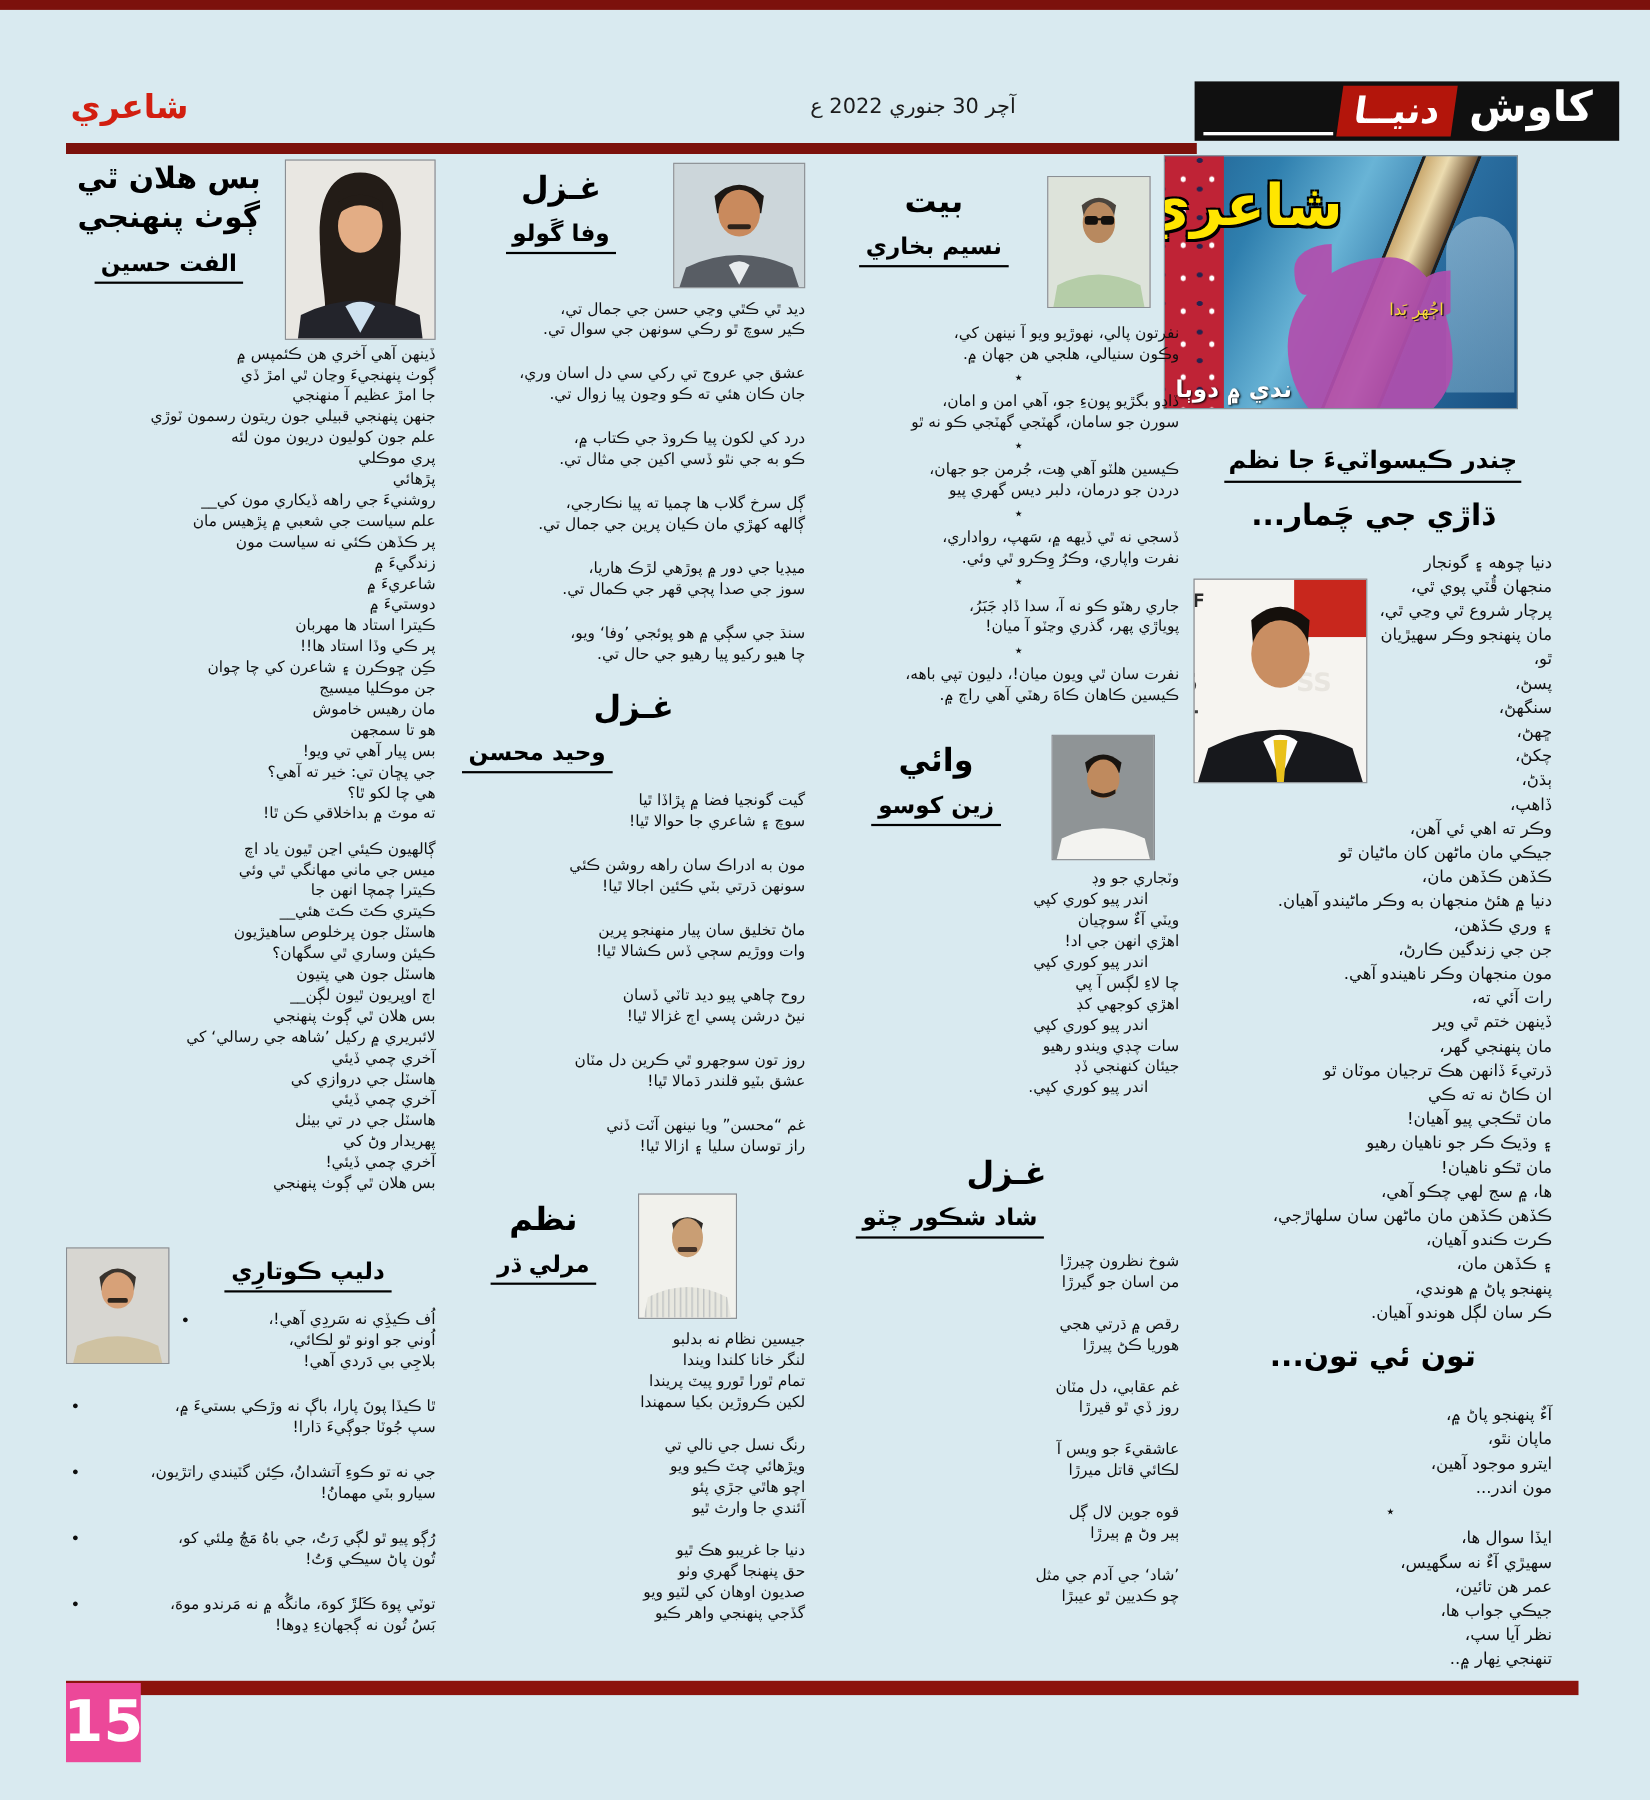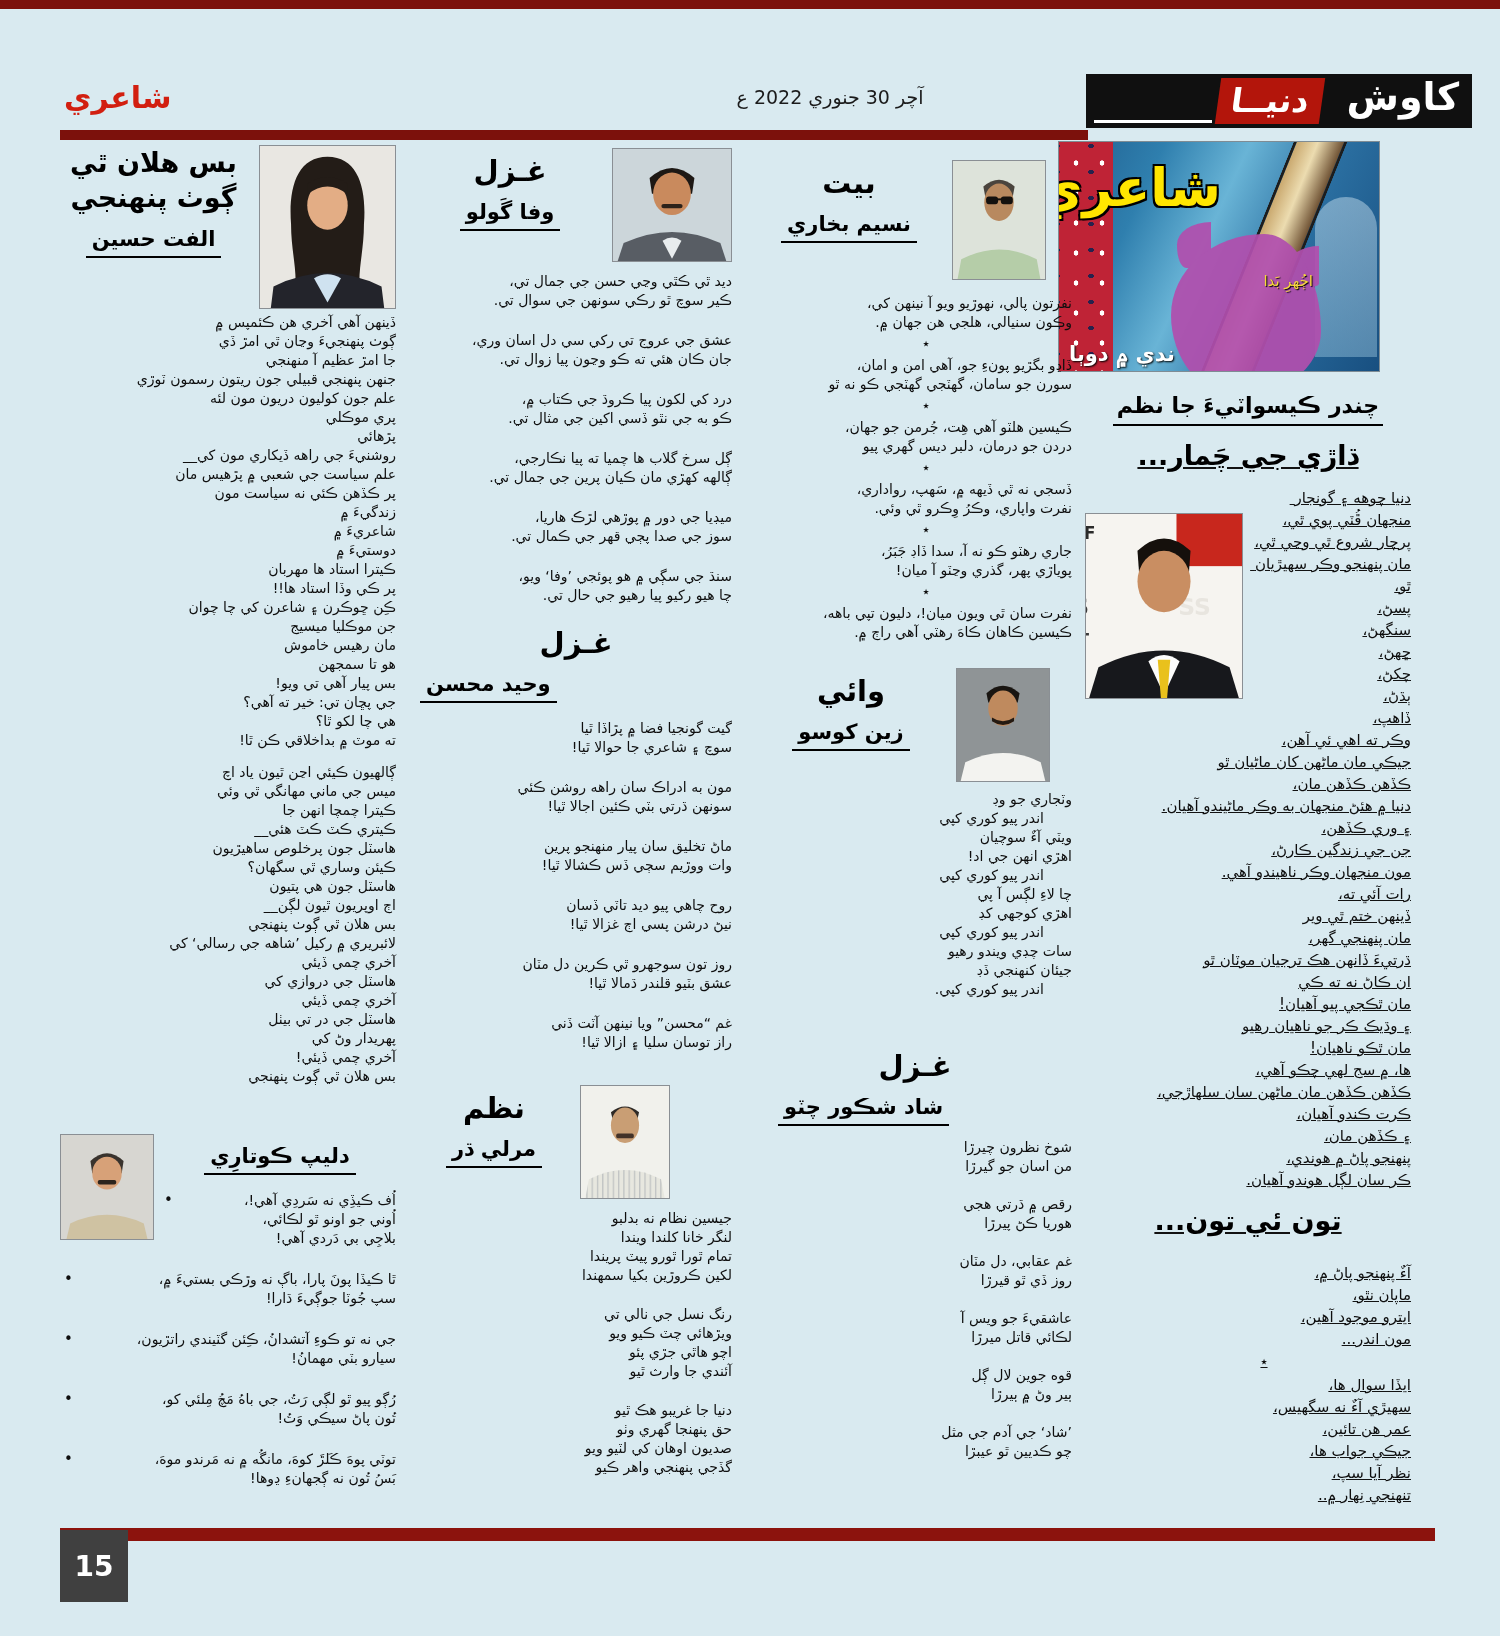--- a/index.html
+++ b/index.html
@@ -6,21 +6,21 @@
   .page { position:relative; width:1500px; height:1636px; background:#d9eaf0;
           font-family:"DejaVu Sans", sans-serif; color:#121212; direction:rtl; overflow:hidden; }
 
   .toprule { position:absolute; top:0; left:0; width:1500px; height:9px; background:#7c110c; }
 
   .label { position:absolute; left:64px; top:80px; color:#d21f10; font-size:30px; font-weight:bold; }
   .date  { position:absolute; left:690px; top:86px; width:280px; text-align:center; font-size:19px; color:#1b1b1b; }
   .topbar{ position:absolute; left:60px; top:130px; width:1028px; height:10px; background:#7c110c; }
 
   .masthead { position:absolute; left:1086px; top:74px; width:386px; height:54px; background:#101010; }
-  .mh-kawish { position:absolute; right:13px; top:1px; color:#fff; font-size:38px; font-weight:bold; }
+  .mh-kawish { position:absolute; right:24px; top:1px; color:#fff; font-size:38px; font-weight:bold; }
   .mh-dunya  { position:absolute; right:150px; top:4px; width:104px; height:46px; background:#b3150b;
                color:#fff; font-size:33px; font-weight:bold; text-align:center; line-height:46px;
                transform:skewX(-8deg); }
   .mh-underline { position:absolute; left:8px; bottom:5px; width:118px; height:3px; background:#fff; }
 
   
   .graphic { position:absolute; left:1058px; top:141px; width:320px; height:229px; overflow:hidden;
              border:1px solid #7f8c94;
              background:linear-gradient(115deg,#1f5e8f 0%,#2f7fae 25%,#69b4d6 45%,#2a6ea0 68%,#184f80 100%); }
   .g-strip { position:absolute; left:0; top:0; width:54px; height:100%; background-color:#bf2336;
@@ -39,21 +39,21 @@
   .g-title { position:absolute; right:158px; top:16px; color:#ffe600; font-size:52px; font-weight:bold;
              text-shadow:2px 2px 0 #000,-2px 2px 0 #000,2px -2px 0 #000,-2px -2px 0 #000; }
   .g-cap1 { position:absolute; right:66px; top:130px; color:#f7d83a; font-size:15px; text-shadow:1px 1px 1px #000; }
   .g-cap2 { position:absolute; left:10px; bottom:5px; color:#fff; font-size:21px; font-weight:bold;
             text-shadow:1px 1px 2px #000; }
 
   .col { position:absolute; }
   #col1 { left:60px;  top:145px; width:336px; }
   #col2 { left:420px; top:148px; width:312px; }
   #col3 { left:758px; top:160px; width:314px; }
-  #col4 { left:1085px; top:379px; width:326px;text-decoration:underline; }
+  #col4 { left:1085px; top:392px; width:326px; }
 
   .sec-head { display:flex; gap:12px; align-items:flex-start; }
   .head-text { flex:1; text-align:center; }
   .big-title { font-size:27px; font-weight:bold; line-height:1.3; color:#000; }
   .kicker { font-size:29px; font-weight:bold; color:#000; margin-top:6px; }
   .kicker.center { text-align:center; }
   .author { display:inline-block; font-size:21px; font-weight:bold; color:#000;
             border-bottom:2.5px solid #000; padding:2px 6px 5px; margin-top:10px;text-align:center; }
   .photo { flex:none; border:1px solid #8a8f94; background:#ccc; overflow:hidden; }
   .photo svg { display:block; width:100%; height:100%; }
@@ -91,22 +91,22 @@
   #col4 { text-align:center; }
   .kesvani-heading { display:inline-block; font-size:22px; font-weight:bold; color:#000;
                      border-bottom:2px solid #000; padding:0 4px 6px; margin-top:14px; }
   .poem-title { font-size:27px; font-weight:bold; color:#000; margin-top:14px; text-align:center; }
   .chander-poem { margin-top:16px; font-size:15px; line-height:22px; }
   .chander-poem .line { min-height:22px; }
   .chander-photo { float:left; width:156px; height:184px; margin:26px 8px 10px 0; }
   .tun-poem { margin-top:26px; padding-left:32px; }
 
   .bottombar { position:absolute; left:60px; top:1528px; width:1375px; height:13px; background:#8c130d; }
-  .pagenum { position:absolute; left:60px; top:1530px; width:68px; height:72px; background:#404040;
-             color:#fff; font-size:28px; font-weight:bold; display:flex; align-items:center;
+  .pagenum { position:absolute; left:60px; top:1530px; width:68px; height:72px; background:#ec4899;
+             color:#fff; font-size:52px; font-weight:bold; display:flex; align-items:center;
              justify-content:center; direction:ltr; }
 </style>
 </head>
 <body>
 
 <div class="page">
 
   <div class="toprule"></div>
   <div class="label">شاعري</div>
   <div class="date">آچر 30 جنوري 2022 ع</div>

